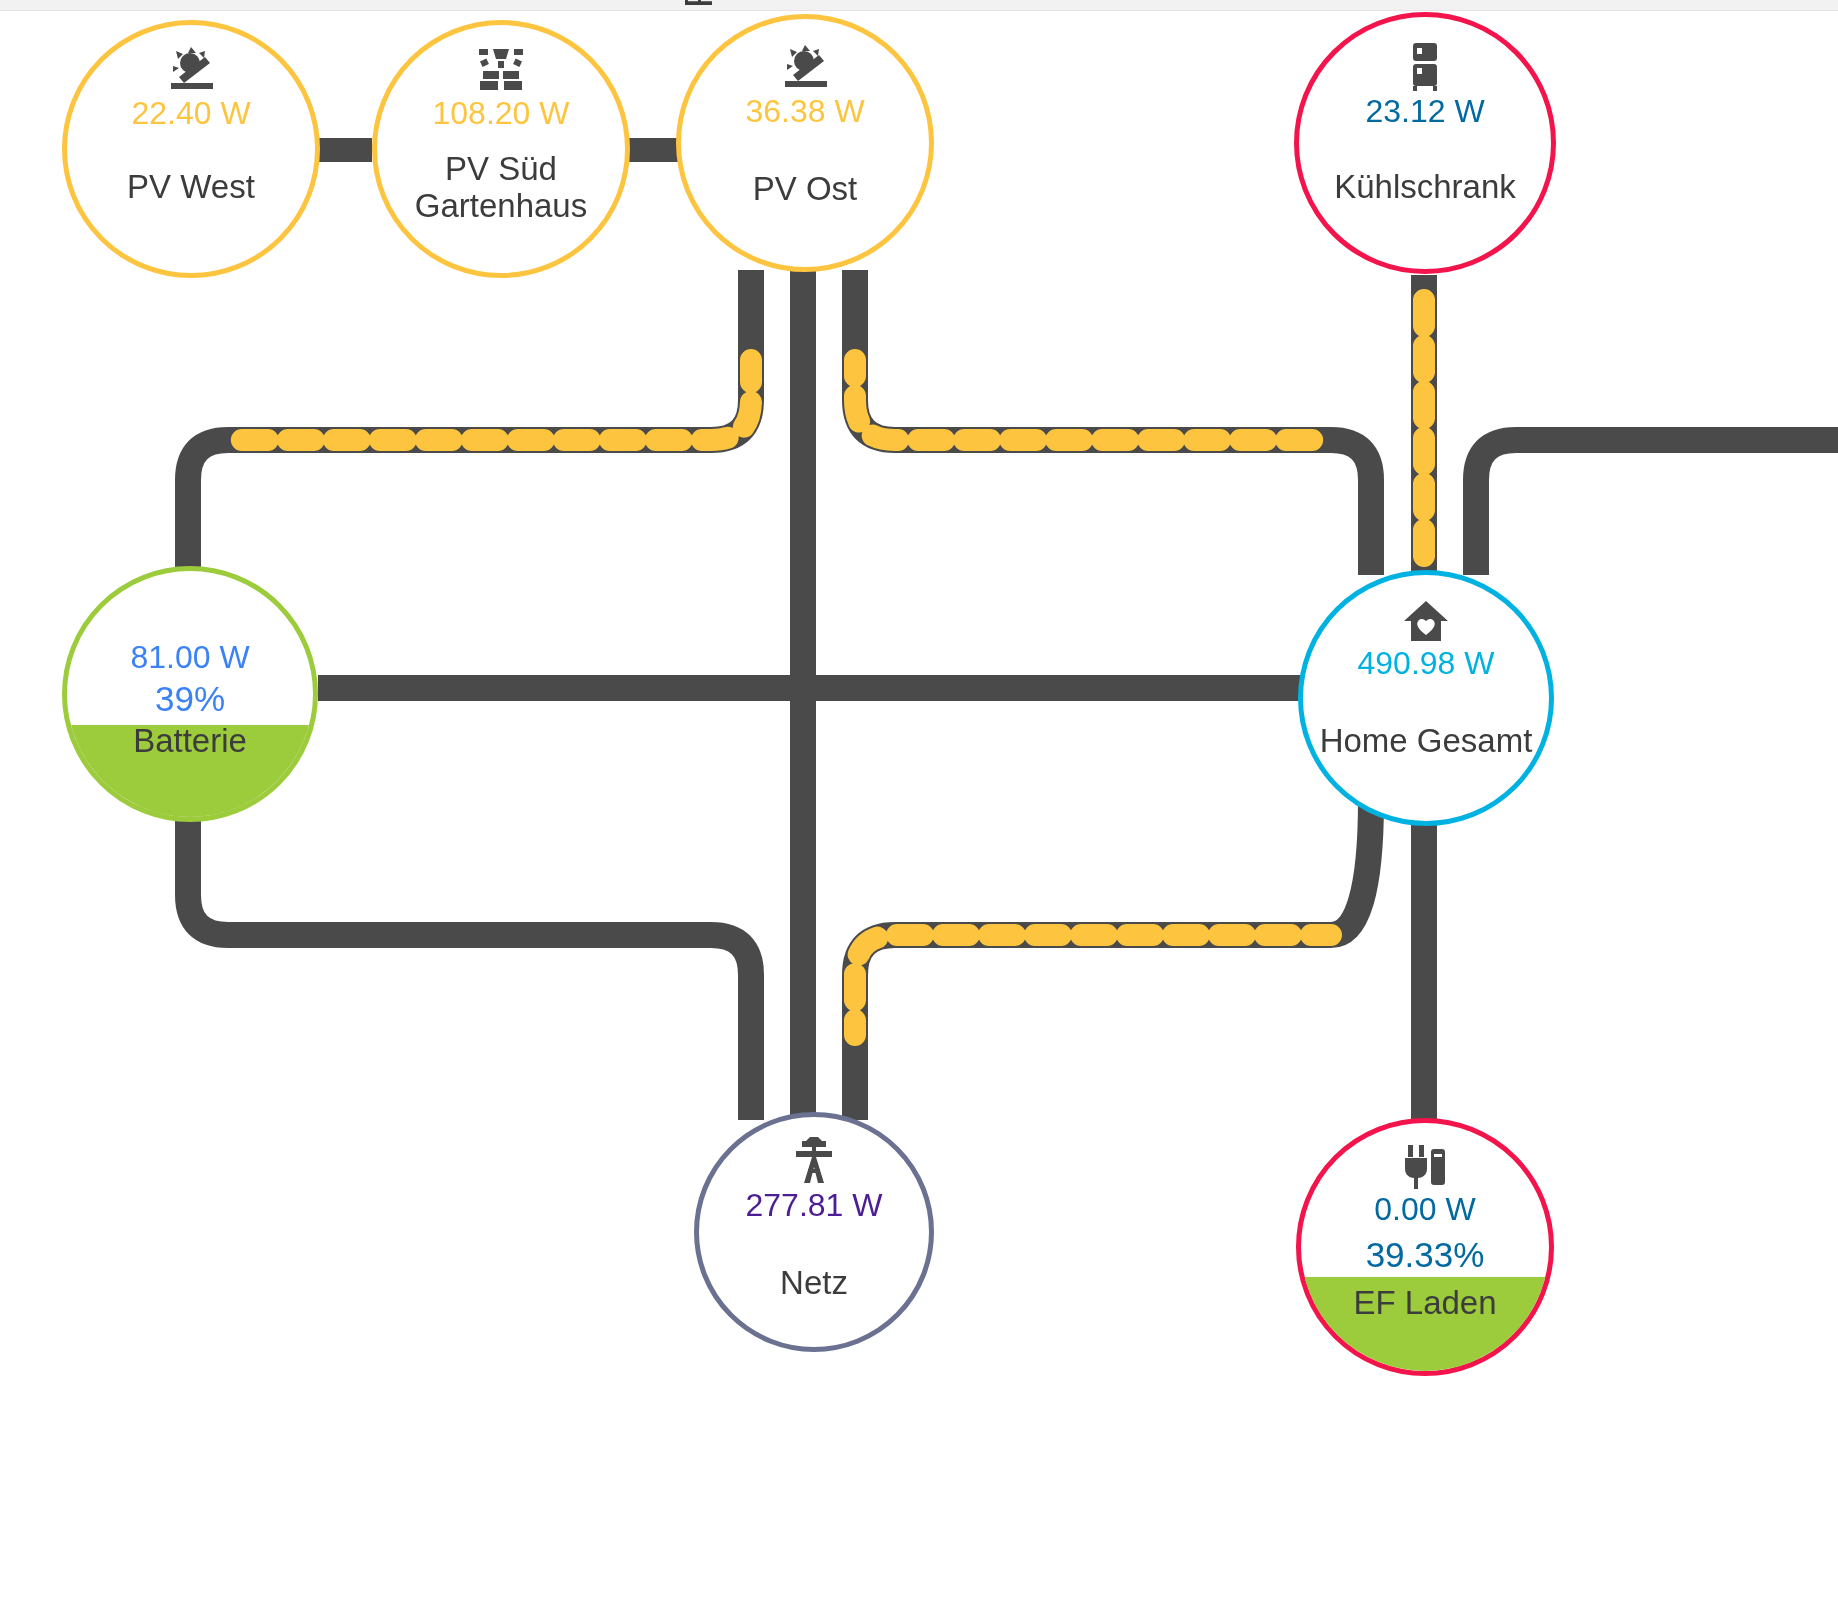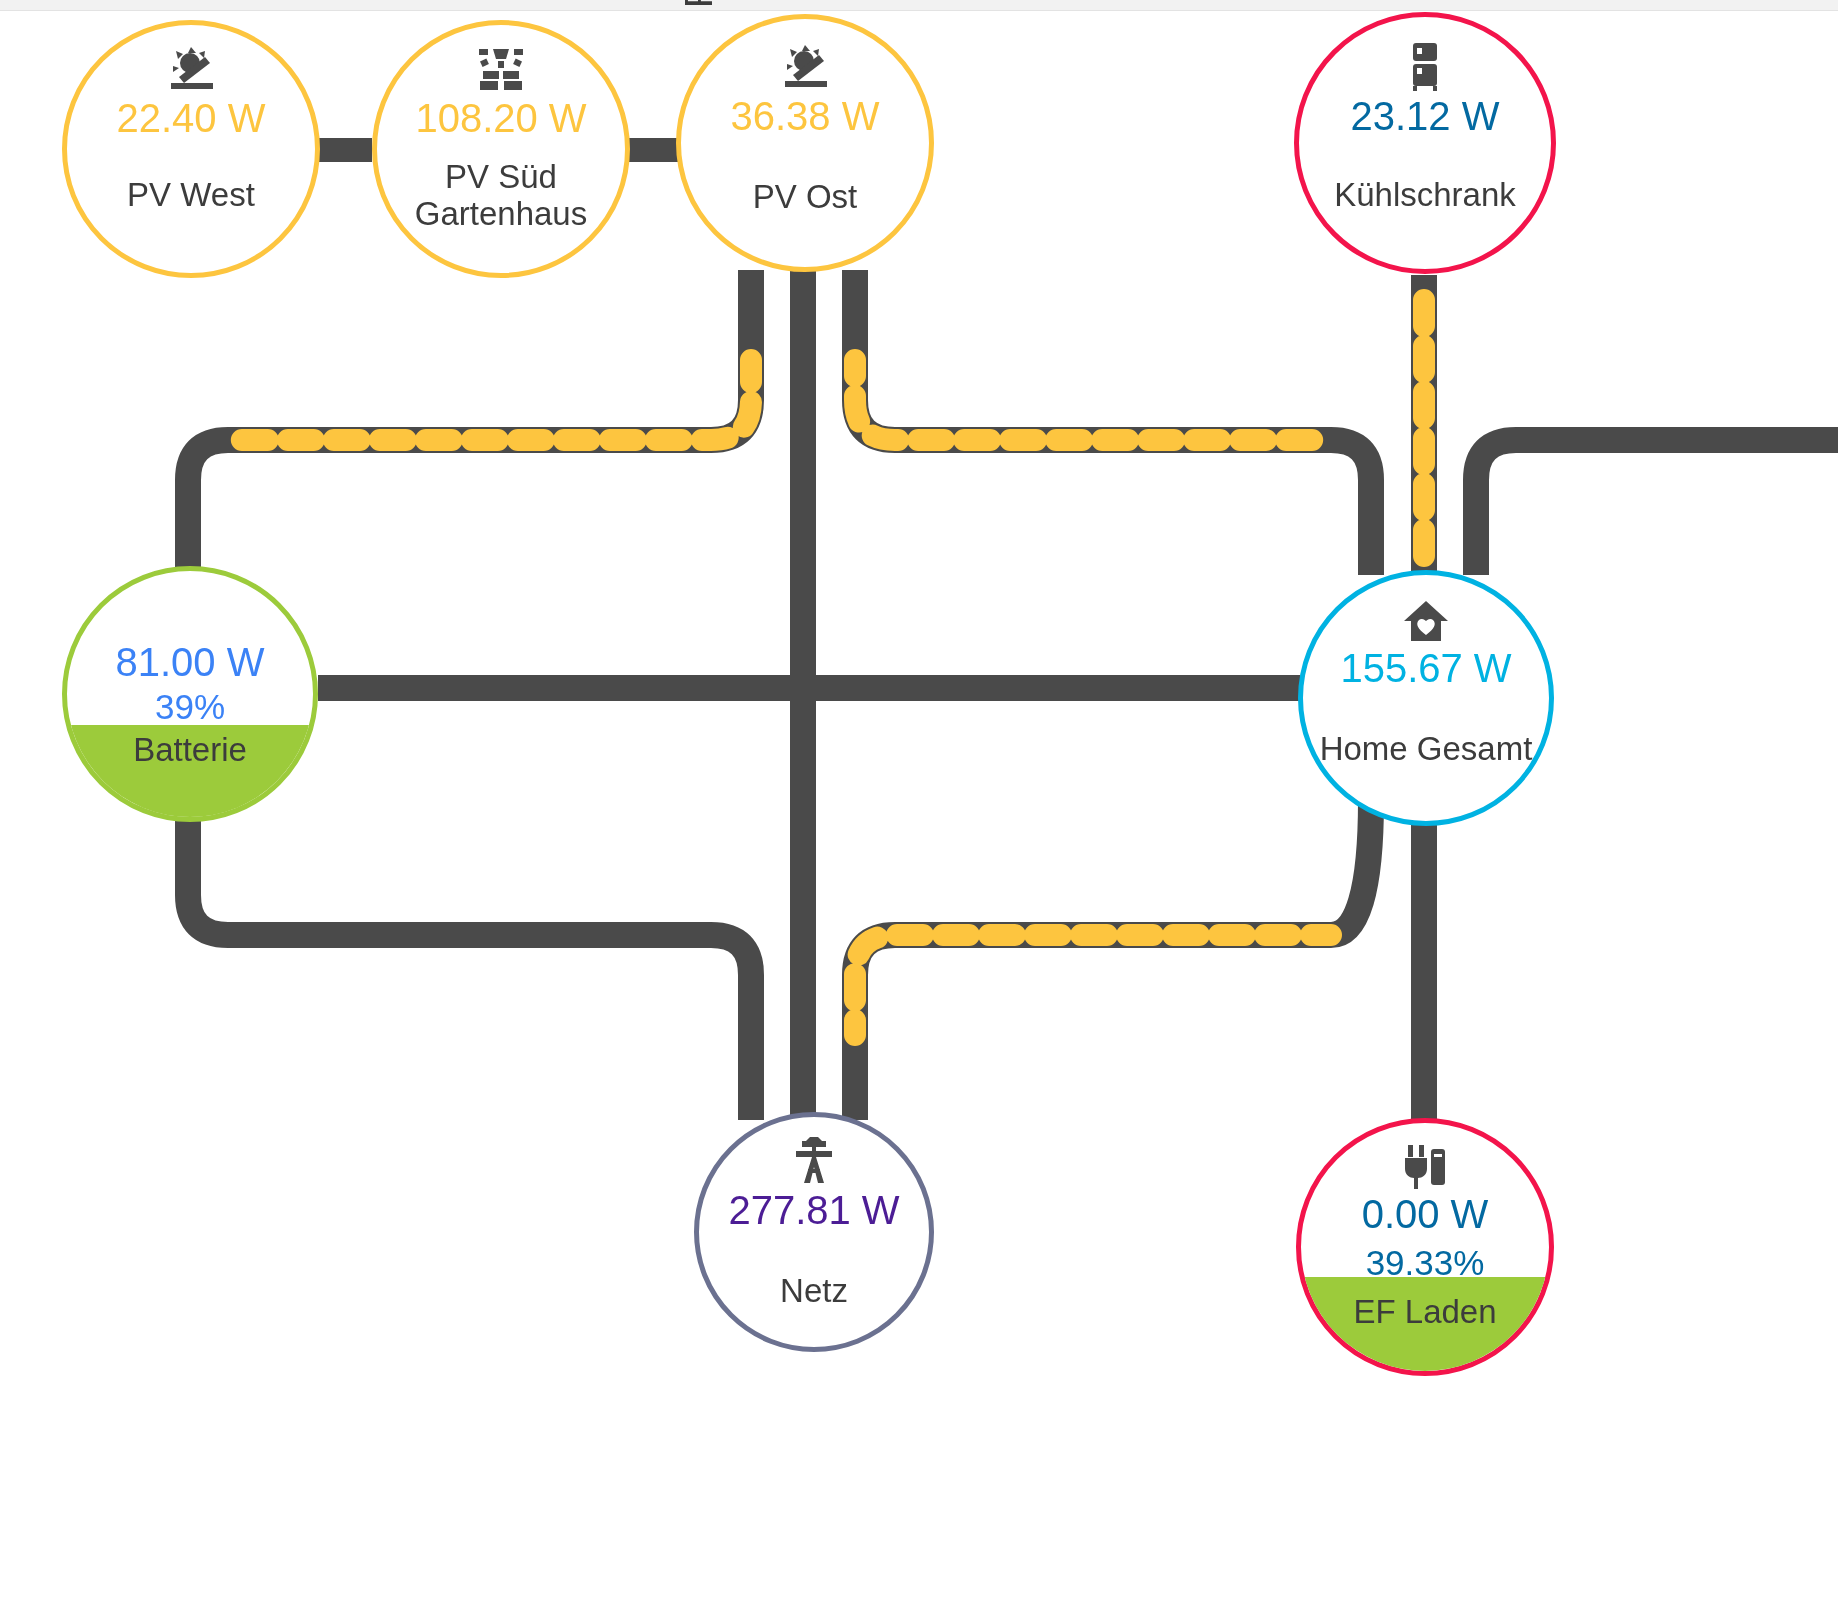--- a/index.html
+++ b/index.html
@@ -53,21 +53,21 @@
     left: 0; right: 0; top: 0; bottom: 0;
     display: flex;
     flex-direction: column;
     align-items: center;
   }
   .node .icon {
     display: block;
     margin-top: 0;
   }
   .node .value {
-    font-size: 40px;
+    font-size: 32px;
     line-height: 1.05;
     white-space: nowrap;
     font-weight: 400;
   }
   .node .pct {
     font-size: 35px;
     line-height: 1.05;
     white-space: nowrap;
     font-weight: 400;
   }
@@ -238,21 +238,21 @@
   <div class="node n-home" style="left:1298px; top:570px; width:256px; height:256px;">
     <div class="inner">
       <span class="icon" style="margin-top:24px;">
         <svg width="46" height="44" viewBox="0 0 46 44">
           <g fill="#4a4a4a">
             <path d="M23 2 L45 22 L38 22 L38 42 L8 42 L8 22 L1 22 Z"></path>
           </g>
           <path fill="#ffffff" d="M23 36 C15 30 12 25 16 21 C19 18 23 22 23 22 C23 22 27 18 30 21 C34 25 31 30 23 36 Z"></path>
         </svg>
       </span>
-      <span class="value">155.67 W</span>
+      <span class="value">490.98 W</span>
       <span class="label" style="margin-top:42px;">Home Gesamt</span>
     </div>
   </div>
 
   <div class="node n-grid" style="left:694px; top:1112px; width:240px; height:240px;">
     <div class="inner">
       <span class="icon" style="margin-top:20px;">
         <svg width="44" height="48" viewBox="0 0 44 48">
           <g fill="#4a4a4a">
             <rect x="10" y="4" width="24" height="6"></rect>

